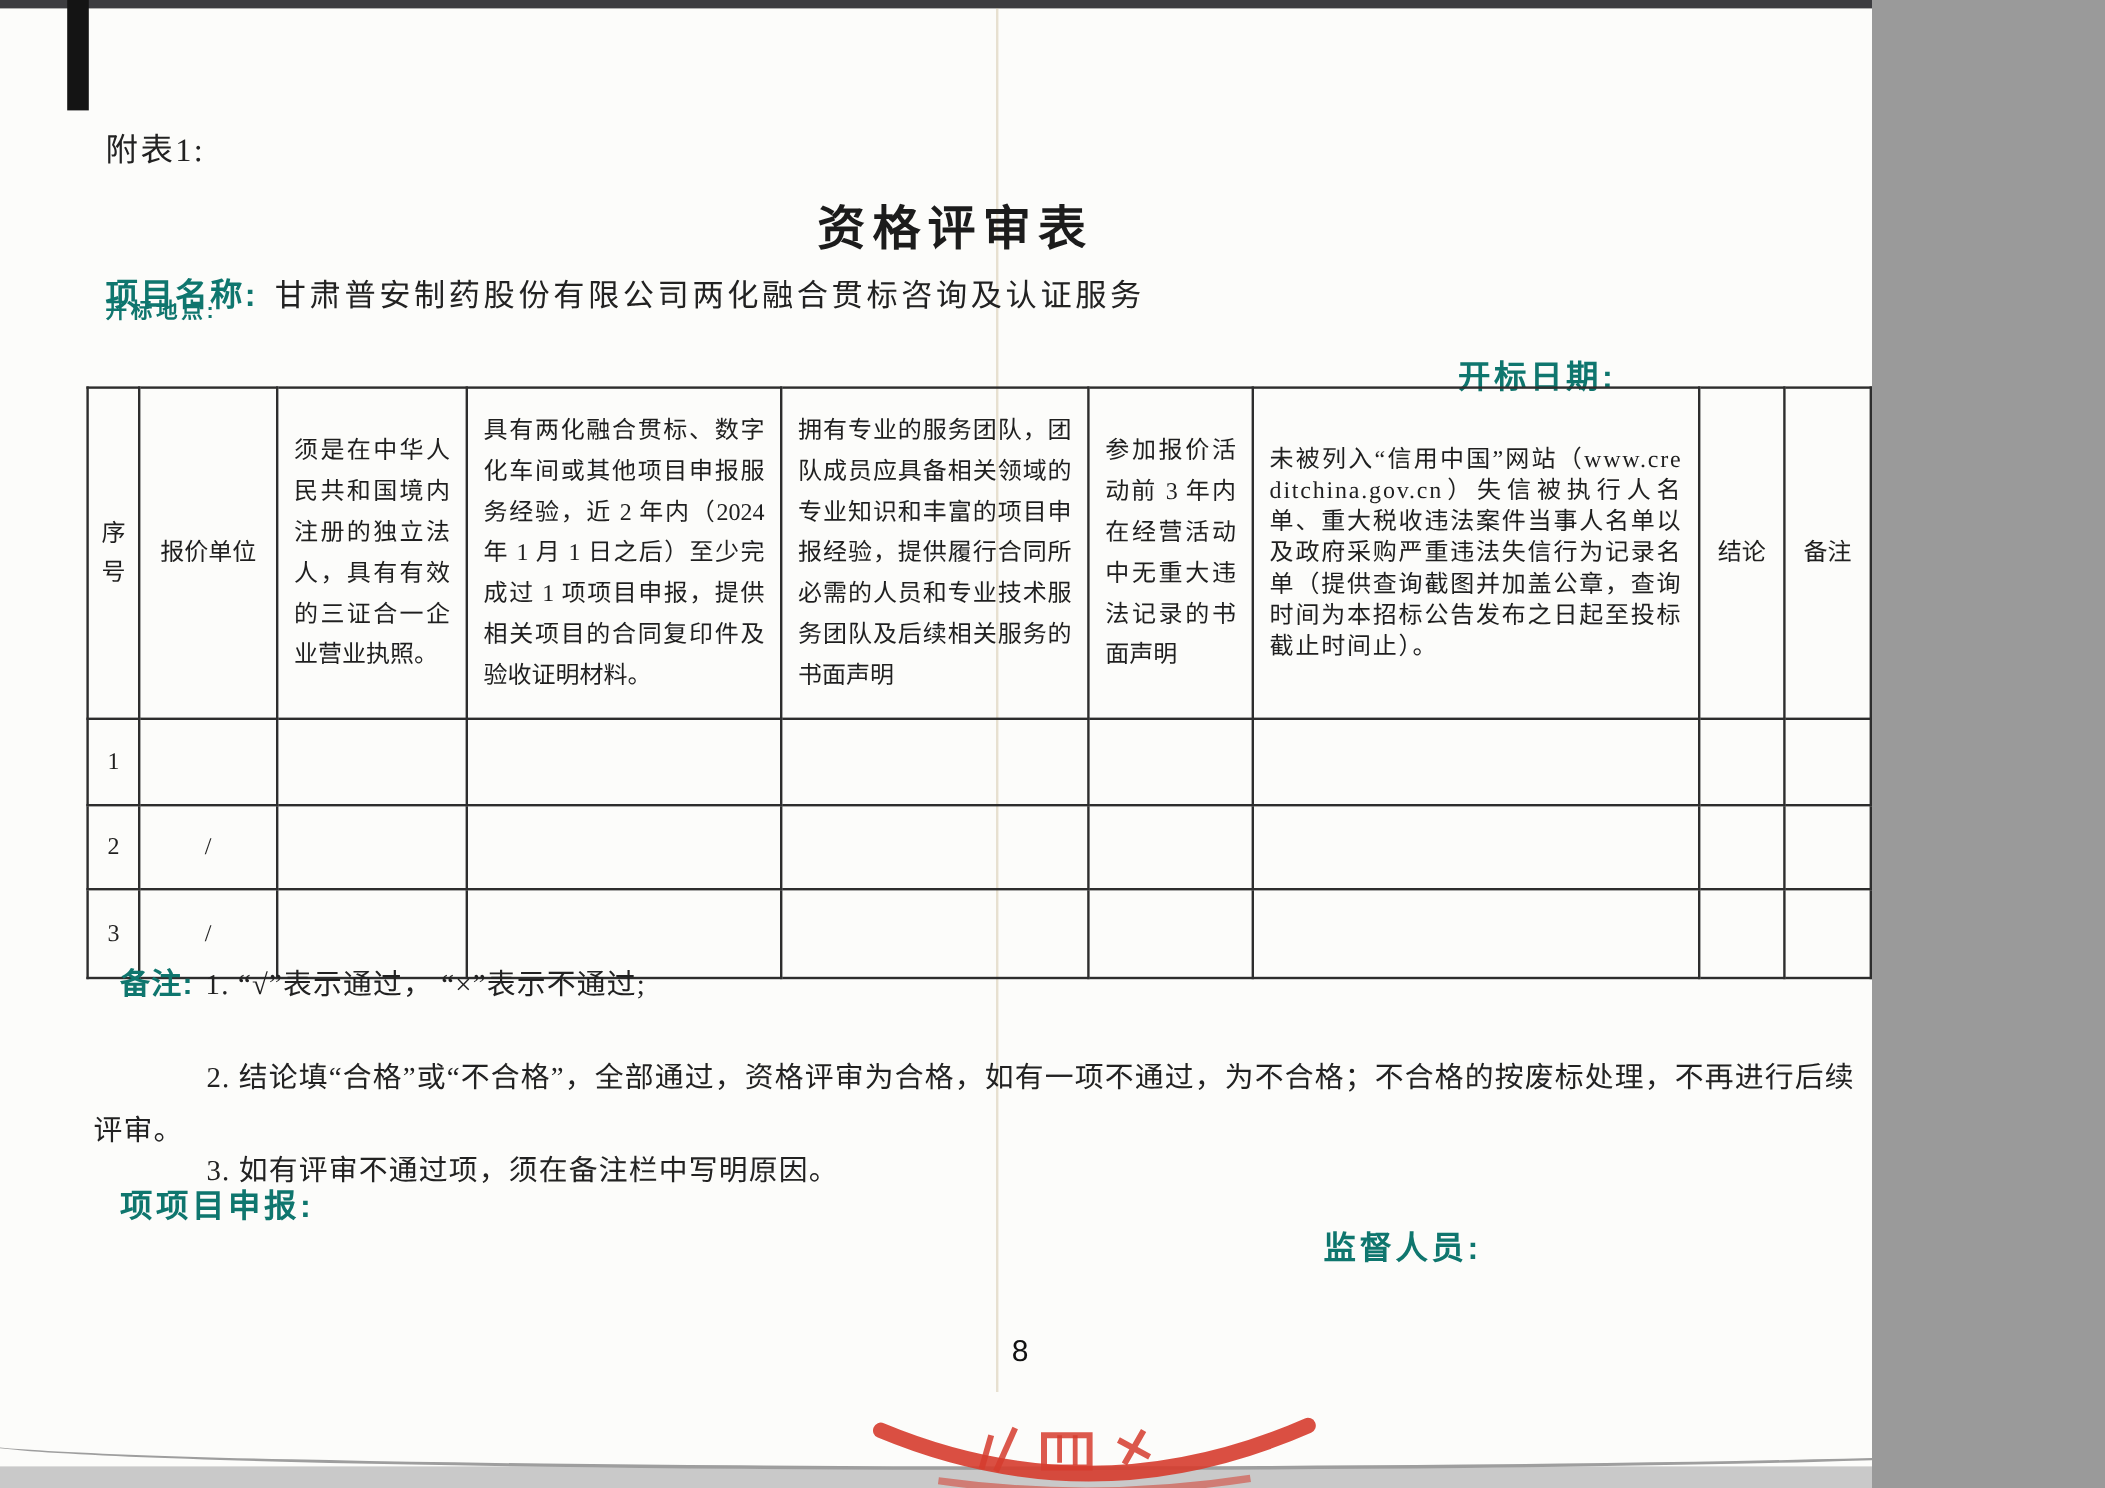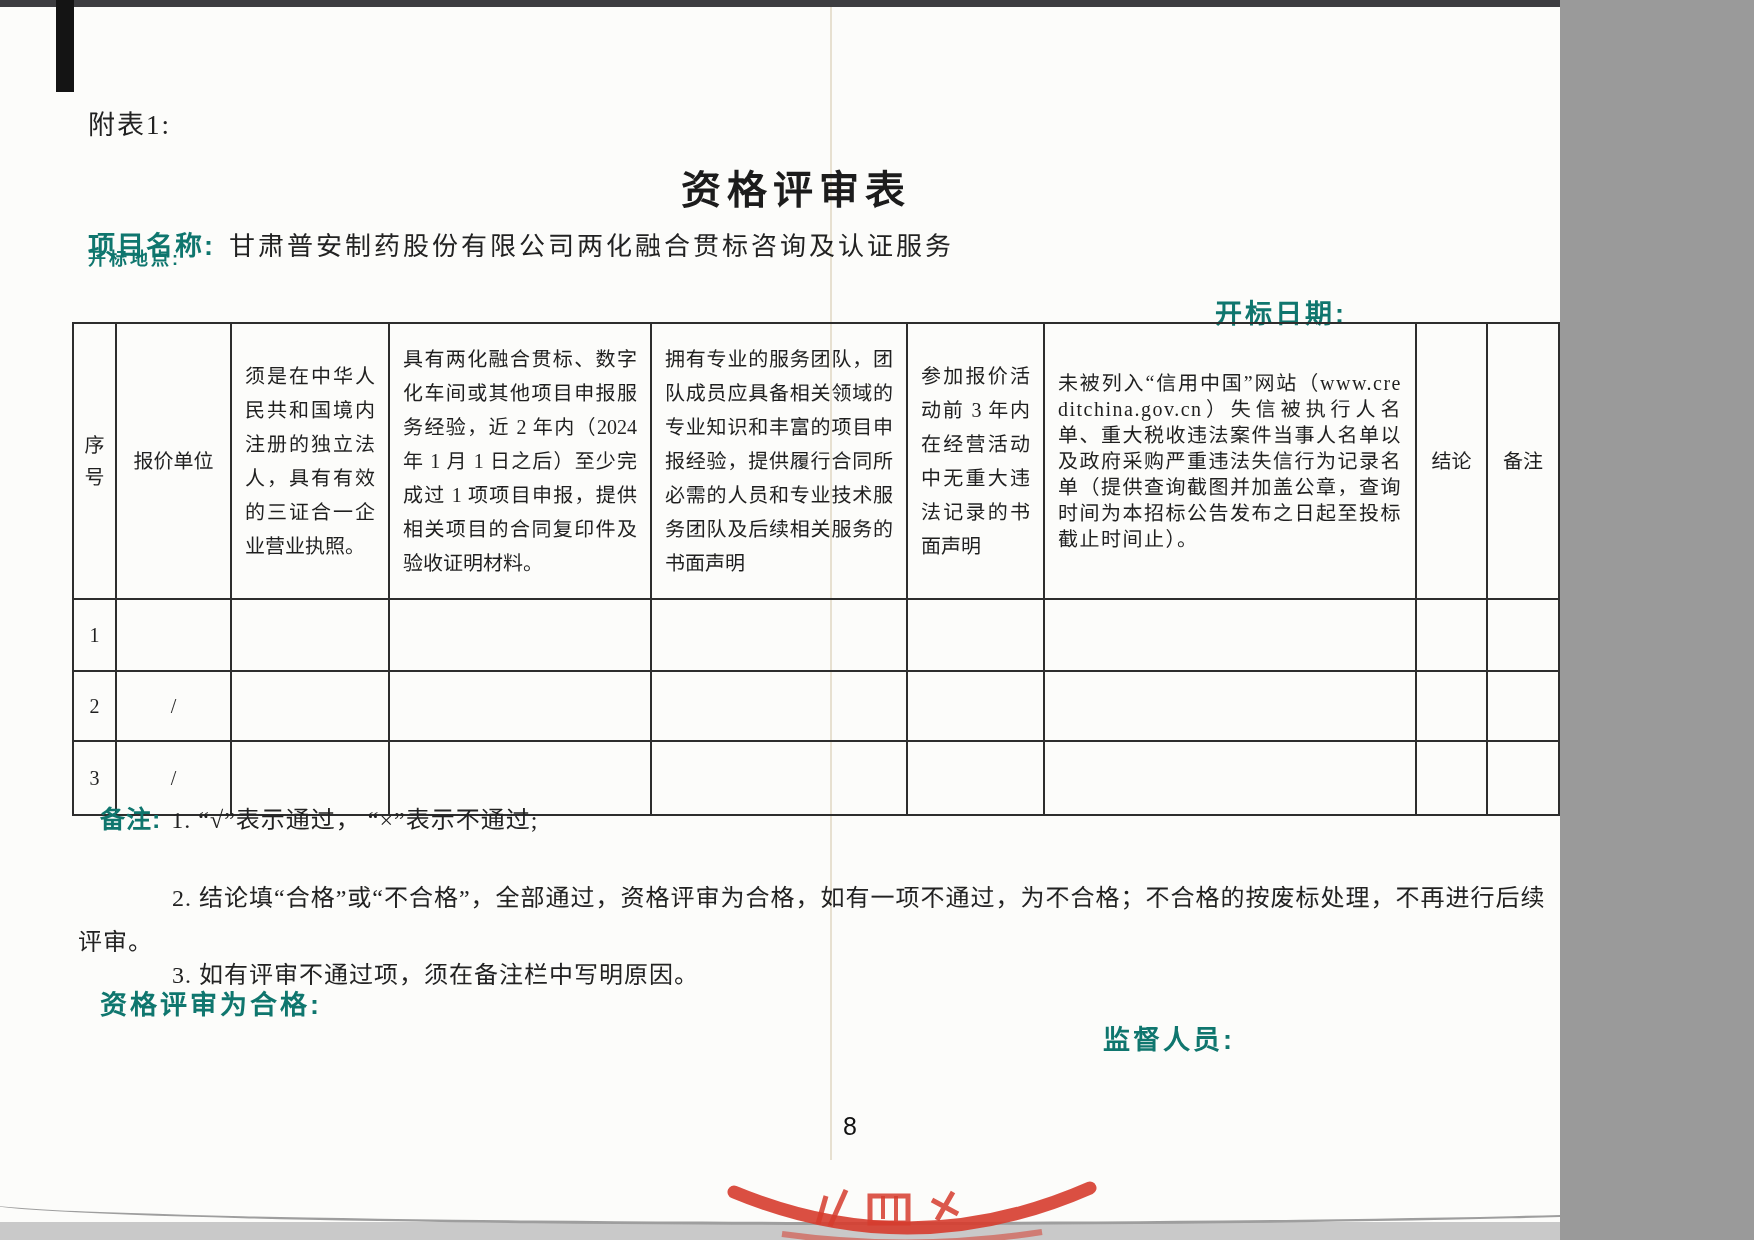--- a/index.html
+++ b/index.html
@@ -142,21 +142,21 @@
     </tbody>
   </table>
 
   <div class="note1">
     <span class="lbl-bold">备注:</span><span>1. “√”表示通过， “×”表示不通过;</span>
   </div>
   <div class="note2">2. 结论填“合格”或“不合格”，全部通过，资格评审为合格，如有一项不通过，为不合格；不合格的按废标处理，不再进行后续</div>
   <div class="note2cont">评审。</div>
   <div class="note3">3. 如有评审不通过项，须在备注栏中写明原因。</div>
 
-  <div class="sig-panel lbl-bold">资格评审为合格:</div>
+  <div class="sig-panel lbl-bold">项项目申报:</div>
   <div class="sig-supervisor lbl-bold">监督人员:</div>
 
   <div class="page-num">8</div>
 
   <svg class="stamp" width="380" height="62" viewBox="0 0 380 62">
     <path d="M12 14 Q 190 88 368 10" stroke="currentColor" stroke-width="13" fill="none" stroke-linecap="round" opacity="0.9"></path>
     <path d="M60 56 Q 190 74 320 54" stroke="currentColor" stroke-width="6" fill="none" opacity="0.55"></path>
     <path d="M104 18 L 96 46" stroke="currentColor" stroke-width="5" opacity="0.85"></path>
     <path d="M124 12 L 108 48" stroke="currentColor" stroke-width="5" opacity="0.85"></path>
     <path d="M148 18 h38 v27 h-38 z" stroke="currentColor" stroke-width="5" fill="none" opacity="0.85"></path>

